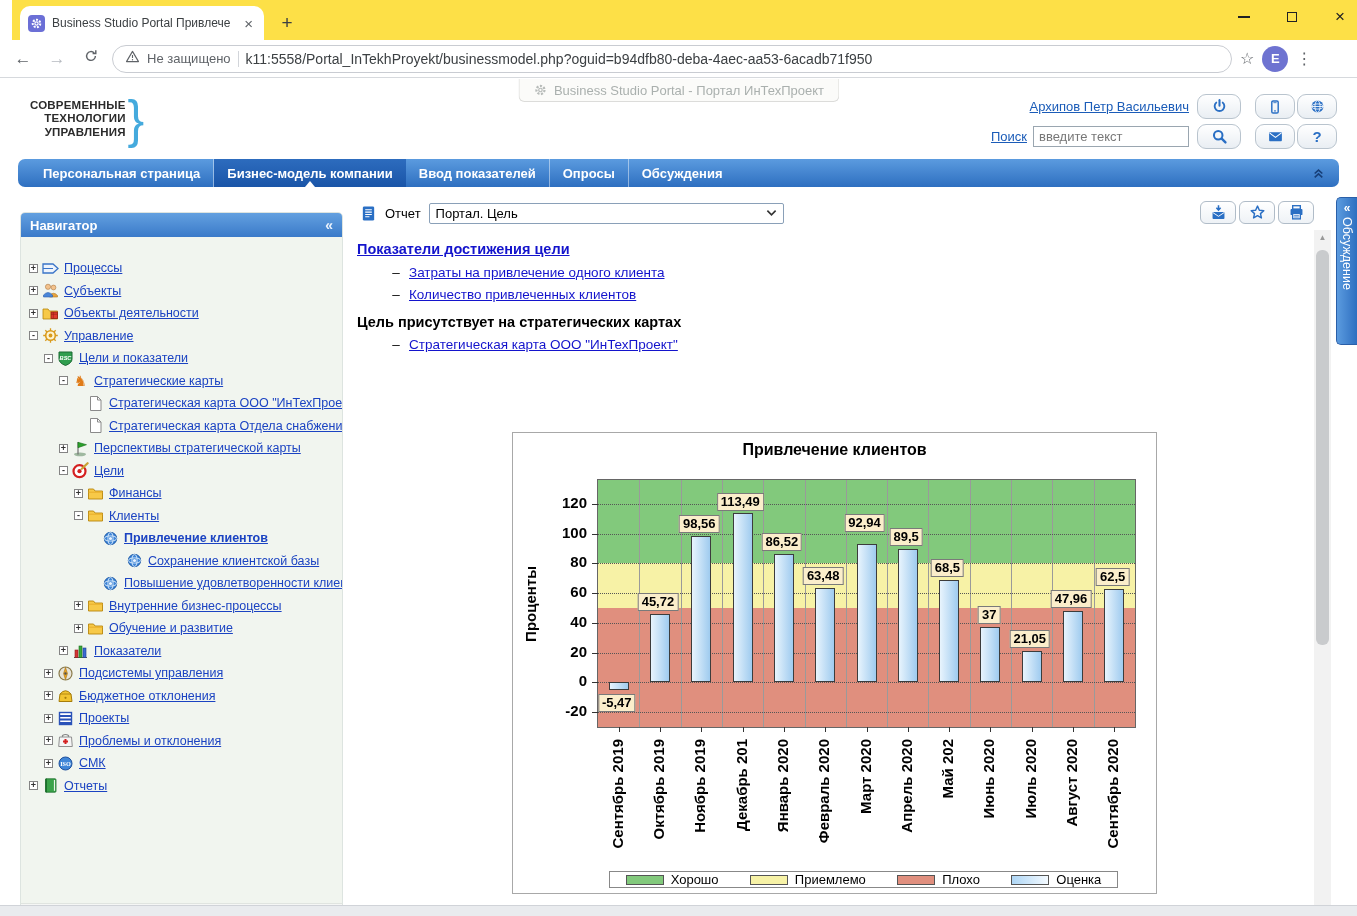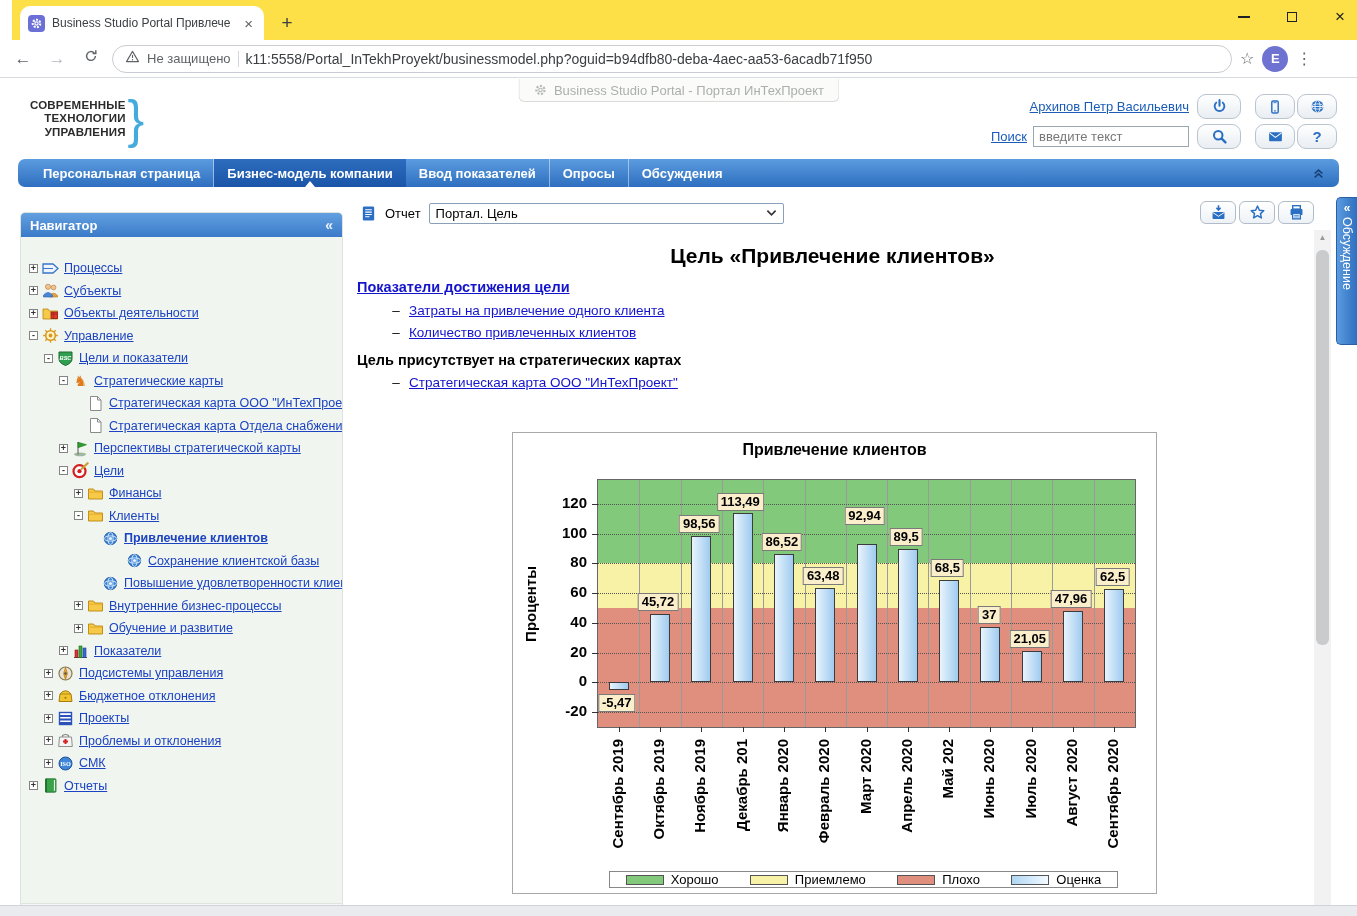--- a/index.html
+++ b/index.html
@@ -567,21 +567,20 @@
           <svg viewBox="0 0 20 20" width="17" height="17">
               <rect x="5.5" y="2" width="9" height="4" fill="none" stroke="#2a6fc4" stroke-width="1.6"></rect>
               <rect x="3" y="6" width="14" height="7" rx="1" fill="#2a6fc4"></rect>
               <rect x="5.5" y="11" width="9" height="6.5" fill="#fff" stroke="#2a6fc4" stroke-width="1.6"></rect>
               <path d="M7.2 13.3 h5.6 M7.2 15.3 h5.6" stroke="#2a6fc4" stroke-width="1"></path>
             </svg>
         </span>
       </div>
     </div>
     <div class="content">
-      <div class="page-title">Цель «Привлечение клиентов»</div>
       <div class="sections" id="sections">
           <div class="sec-linkhead"><a href="#">Показатели достижения цели</a></div>
           <div class="sec-bullet">
             <span class="dash">–</span>
             <a href="#">Затраты на привлечение одного клиента</a>
           </div>
           <div class="sec-bullet">
             <span class="dash">–</span>
             <a href="#">Количество привлеченных клиентов</a>
           </div>
@@ -650,21 +649,21 @@
             <div class="bar" style="left: 134.577px; top: 33.4938px; height: 168.868px;"></div>
             <div class="vlabel" style="left: 144.577px; bottom: 216.506px;">113,49</div>
             <div class="xtickmark" style="left: 144.577px;"></div>
             <div class="bar" style="left: 175.885px; top: 73.6239px; height: 128.738px;"></div>
             <div class="vlabel" style="left: 185.885px; bottom: 176.376px;">86,52</div>
             <div class="xtickmark" style="left: 185.885px;"></div>
             <div class="bar" style="left: 217.192px; top: 107.906px; height: 94.4552px;"></div>
             <div class="vlabel" style="left: 227.192px; bottom: 142.094px;">63,48</div>
             <div class="xtickmark" style="left: 227.192px;"></div>
             <div class="bar" style="left: 258.5px; top: 64.0712px; height: 138.29px;"></div>
-            <div class="vlabel" style="left: 268.5px; bottom: 202px;">92,94</div>
+            <div class="vlabel" style="left: 268.5px; bottom: 195px;">92,94</div>
             <div class="xtickmark" style="left: 268.5px;"></div>
             <div class="bar" style="left: 299.808px; top: 69.1898px; height: 133.172px;"></div>
             <div class="vlabel" style="left: 309.808px; bottom: 180.81px;">89,5</div>
             <div class="xtickmark" style="left: 309.808px;"></div>
             <div class="bar" style="left: 341.115px; top: 100.437px; height: 101.925px;"></div>
             <div class="vlabel" style="left: 351.115px; bottom: 149.563px;">68,5</div>
             <div class="xtickmark" style="left: 351.115px;"></div>
             <div class="bar" style="left: 382.423px; top: 147.307px; height: 55.0542px;"></div>
             <div class="vlabel" style="left: 392.423px; bottom: 102.693px;">37</div>
             <div class="xtickmark" style="left: 392.423px;"></div>

